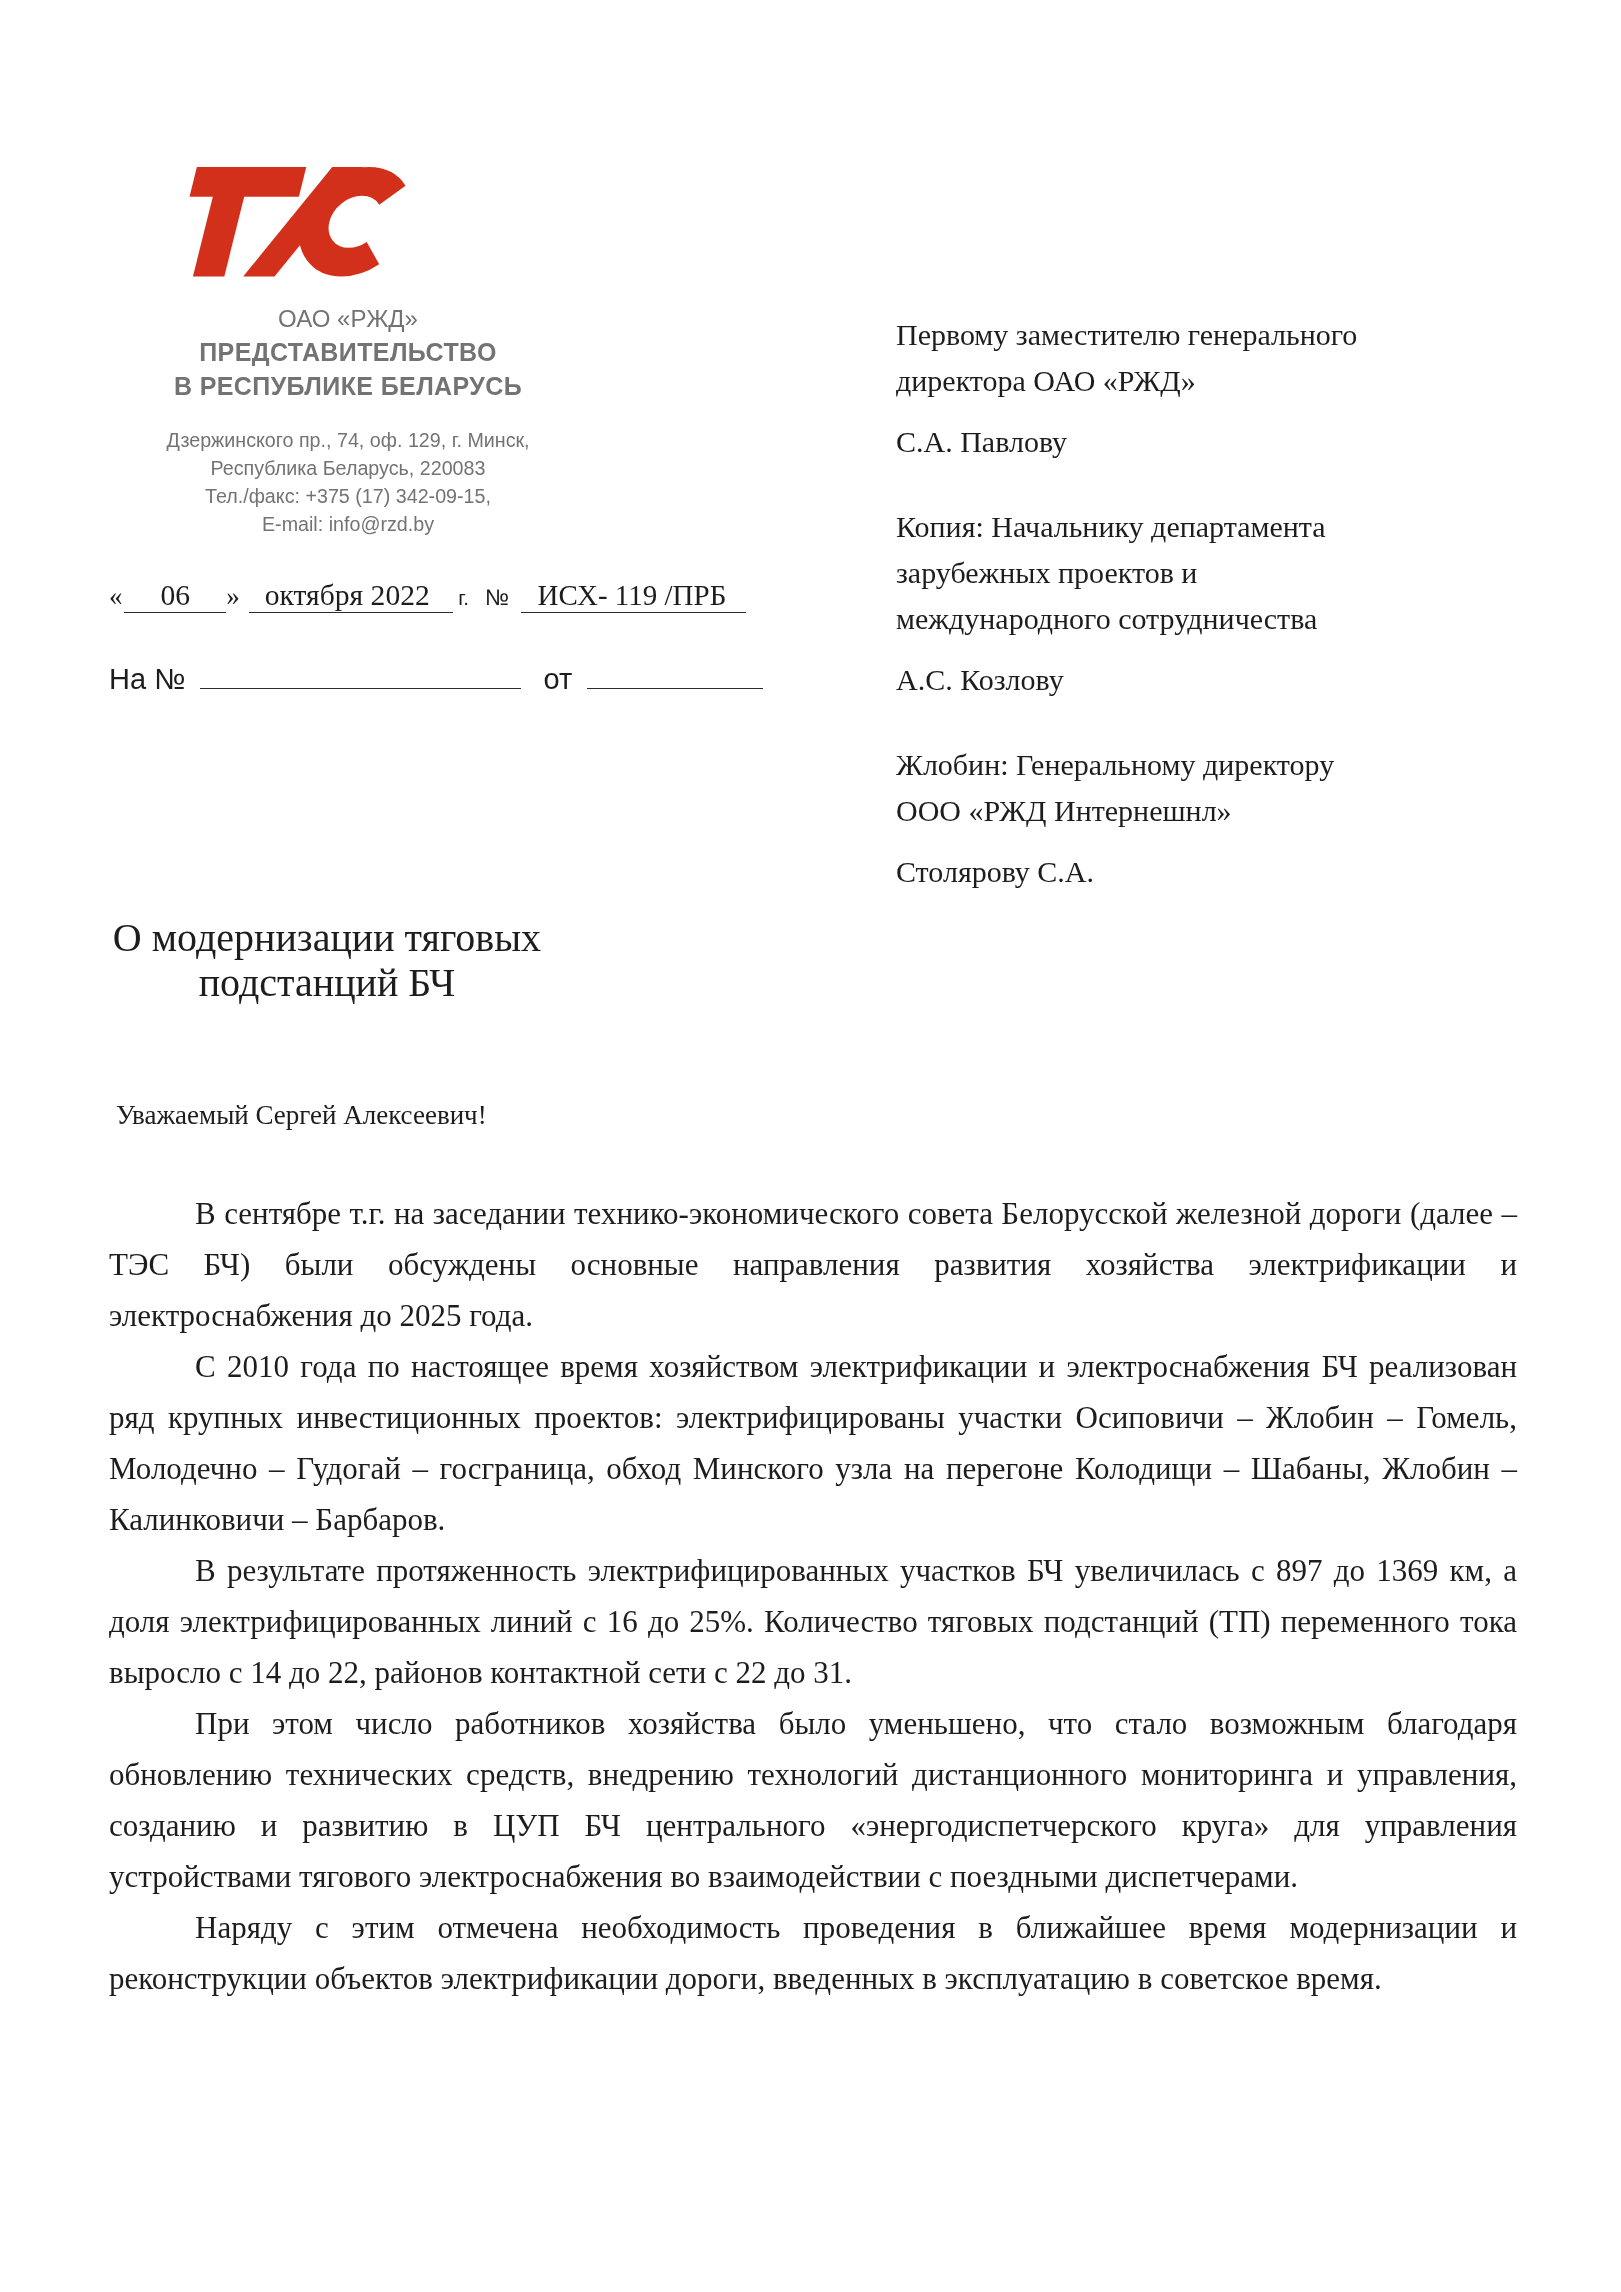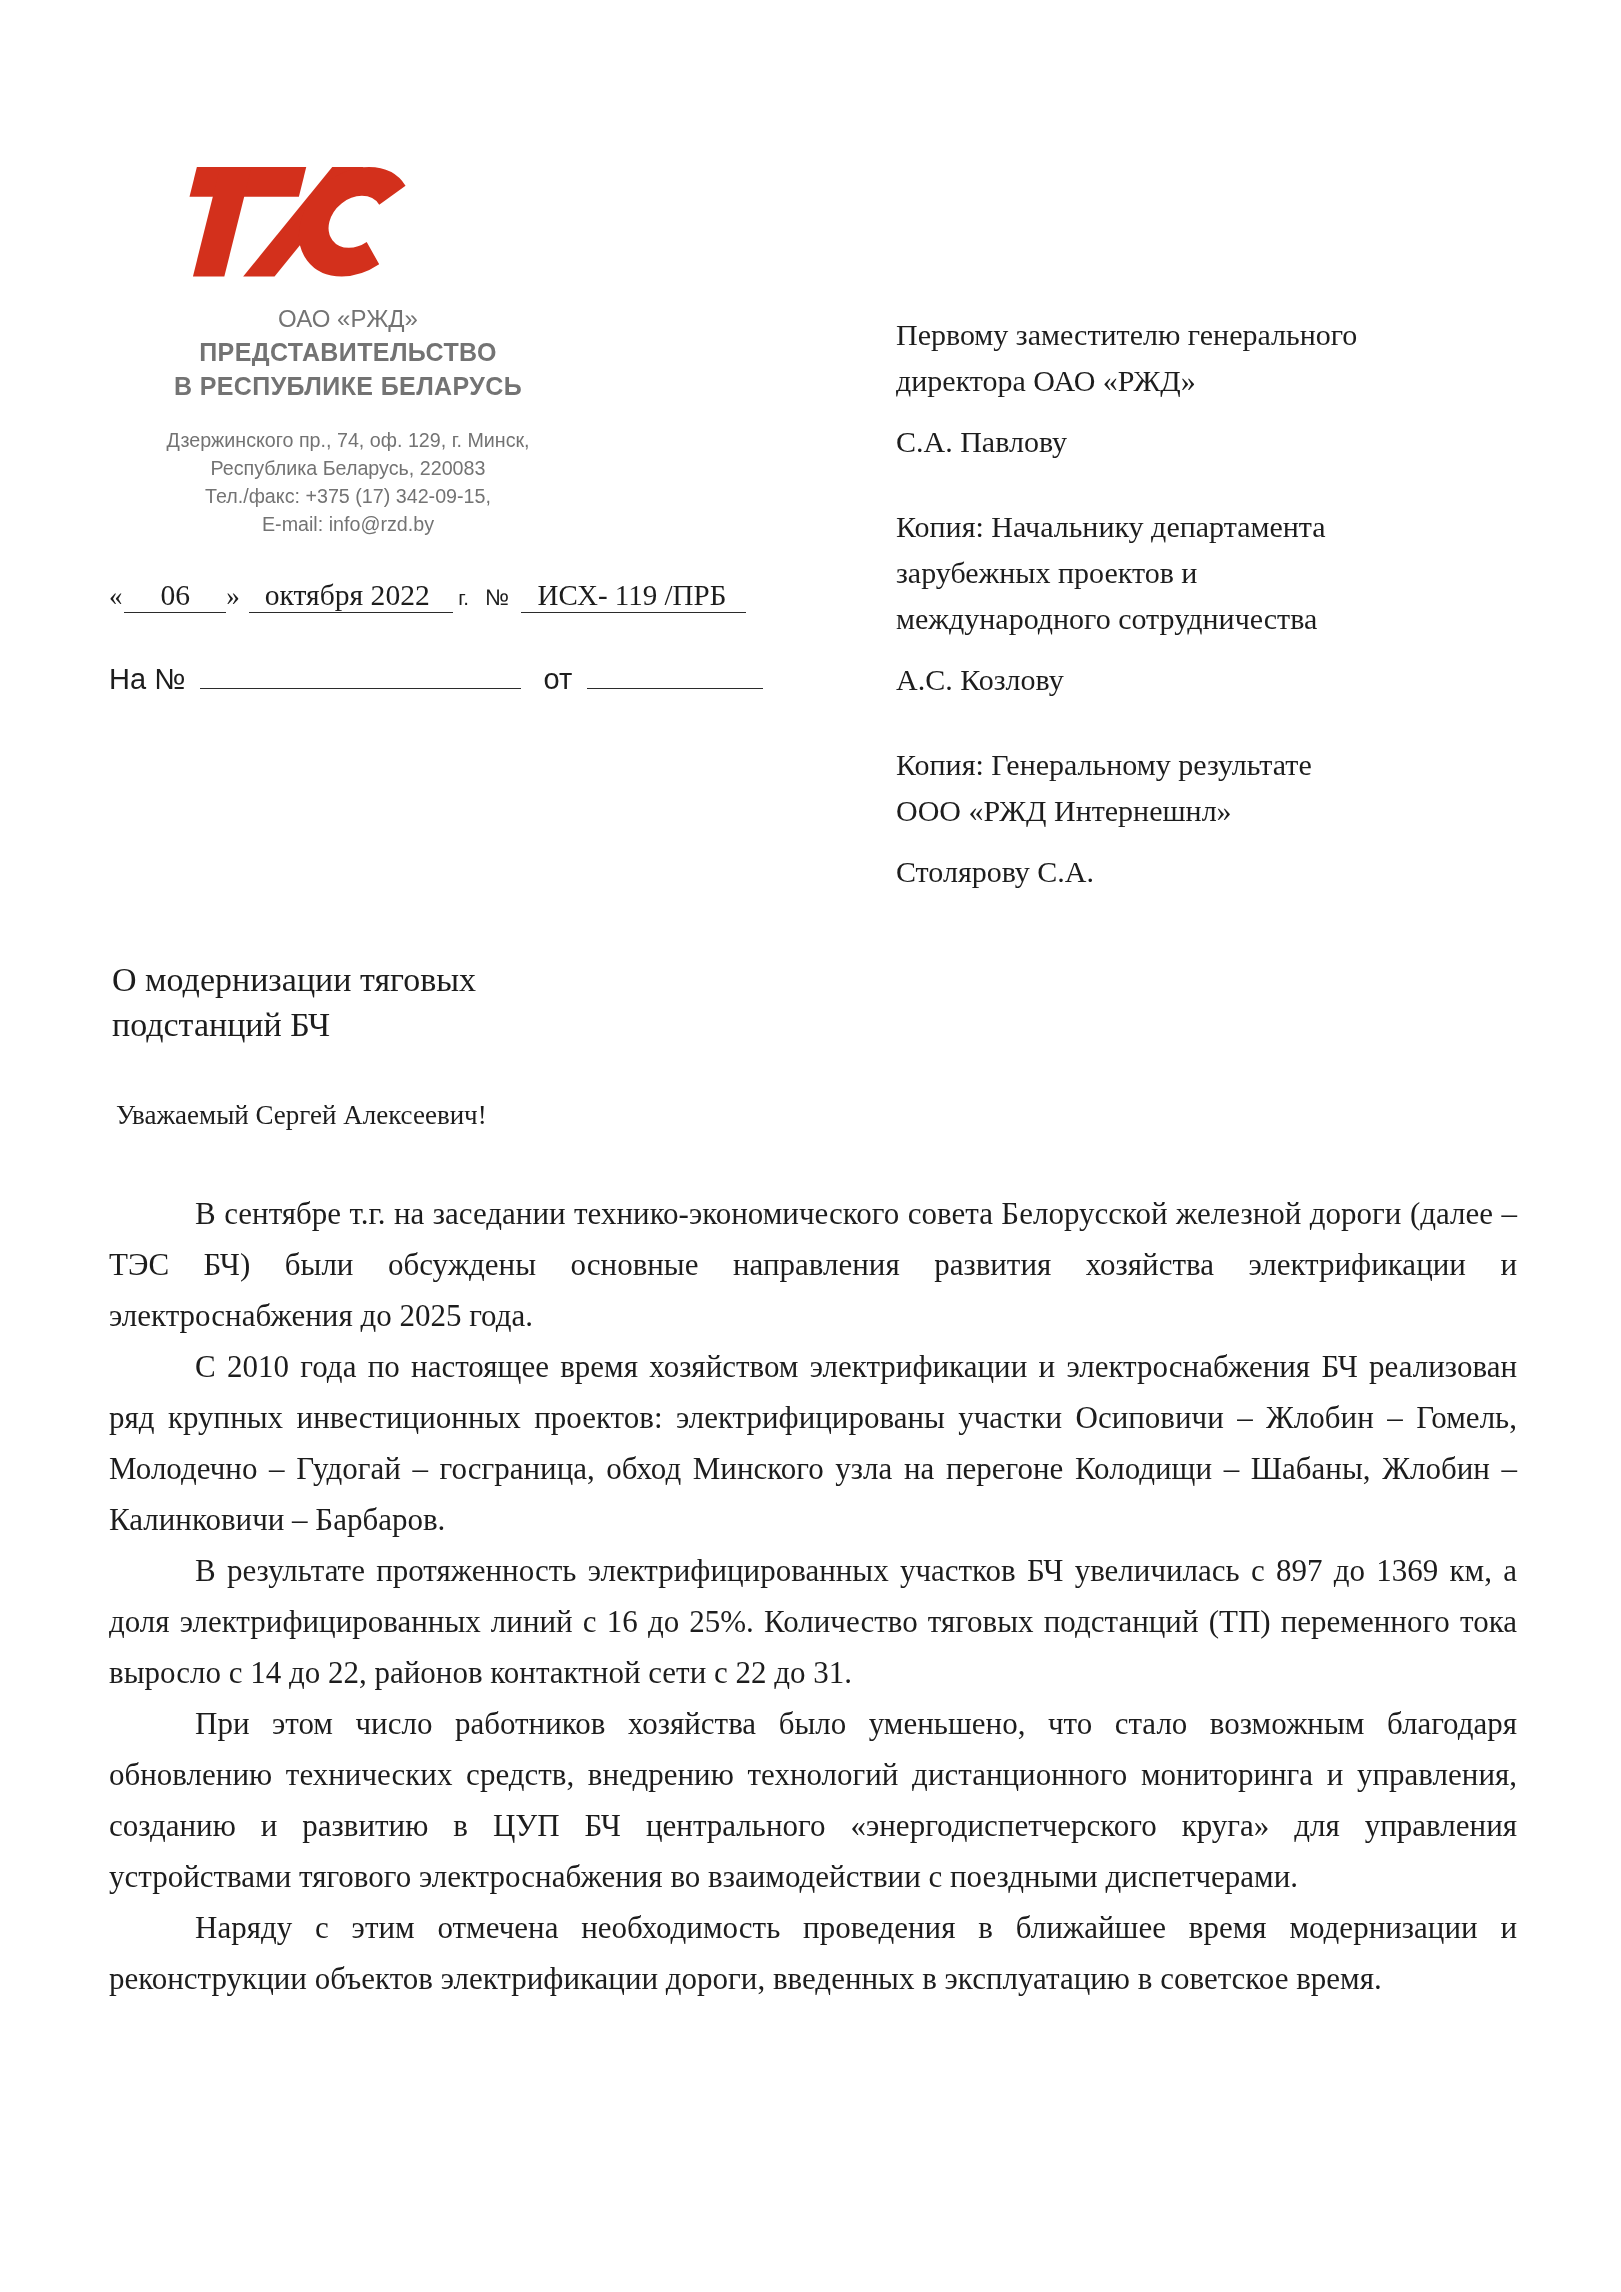--- a/index.html
+++ b/index.html
@@ -48,22 +48,22 @@
   .ot-label{margin-left:23px;}
   
   .recipients{
     position:absolute;left:896px;top:312px;width:640px;
     font-size:30px;line-height:46px;
   }
   .rec-name{margin-top:15px;}
   .rec-group{margin-top:39px;}
   
   .subject{
-    position:absolute;left:112px;top:957px;width:430px;
-    font-size:34px;line-height:45px;
+    position:absolute;left:112px;top:915px;width:430px;
+    font-size:40px;line-height:45px;text-align:center;
   }
   
   .salutation{
     position:absolute;left:116px;top:1100px;width:1411px;
     text-align:left;font-size:27px;
   }
   
   .body-text{
     position:absolute;left:109px;top:1188px;width:1408px;
     font-size:31px;line-height:51px;
@@ -127,21 +127,21 @@
     <div class="rec-name">С.А. Павлову</div>
 
     <div class="rec-group">
       <div>Копия: Начальнику департамента</div>
       <div>зарубежных проектов и</div>
       <div>международного сотрудничества</div>
     </div>
     <div class="rec-name">А.С. Козлову</div>
 
     <div class="rec-group">
-      <div>Копия: Генеральному результате</div>
+      <div>Жлобин: Генеральному директору</div>
       <div>ООО «РЖД Интернешнл»</div>
     </div>
     <div class="rec-name">Столярову С.А.</div>
   </div>
 
   <div class="subject">О модернизации тяговых подстанций БЧ</div>
 
   <div class="salutation">Уважаемый Сергей Алексеевич!</div>
 
   <div class="body-text">

